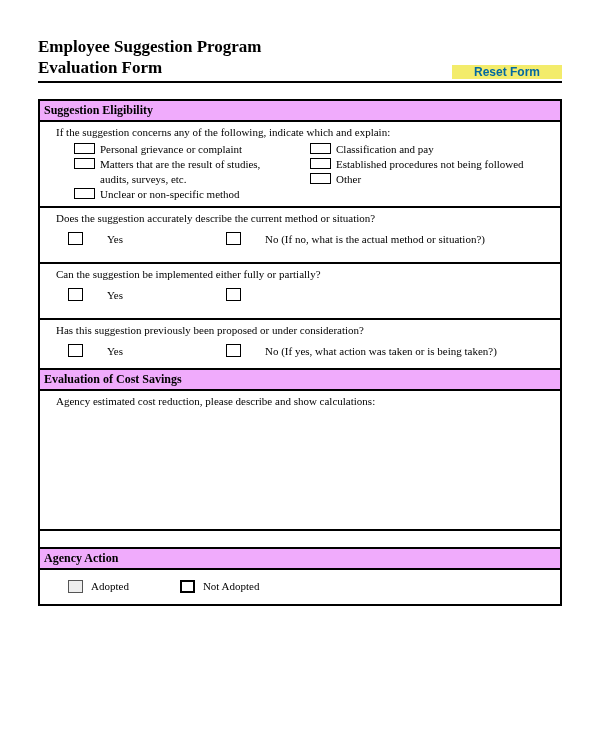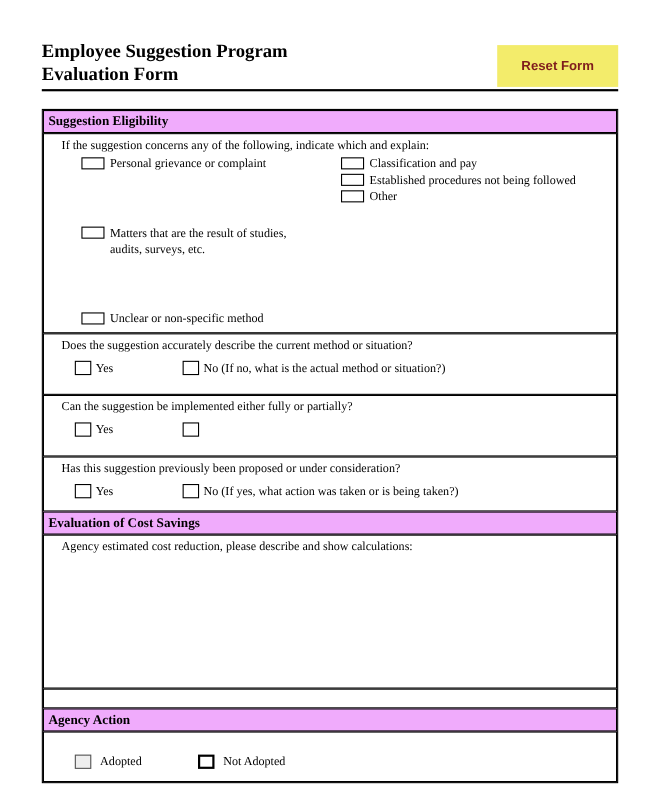--- a/index.html
+++ b/index.html
@@ -22,25 +22,25 @@
     }
     .title {
       font-size: 17px;
       font-weight: bold;
       line-height: 1.25;
       padding-top: 8px;
     }
     .reset-btn {
       background: #f3ec6b;
       border: none;
-      color: #7f1d1d;
+      color: #0369a1;
       font-family: Arial, sans-serif;
       font-size: 12px;
       font-weight: bold;
-      padding: 12px 22px;
+      padding: 0 22px;
       cursor: pointer;
     }
     .title-underline {
       border-top: 2px solid #000;
       margin-top: 2px;
       margin-bottom: 16px;
       width: 100%;
     }
     .form-table {
       width: 100%;
@@ -96,39 +96,39 @@
       display: inline-block;
       width: 15px;
       height: 13px;
       border: 2px solid #000;
       background: #fff;
       flex-shrink: 0;
     }
     .yesno-row {
       display: flex;
       align-items: center;
-      gap: 4px;
+      gap: 24px;
       margin-top: 6px;
       margin-bottom: 6px;
       margin-left: 12px;
     }
     .yesno-gap {
       width: 55px;
     }
     .question-block {
       min-height: 56px;
     }
     .textarea-block {
       min-height: 140px;
     }
     .agency-row {
       display: flex;
       align-items: center;
       gap: 8px;
-      margin-top: 16px;
+      margin-top: 6px;
       margin-bottom: 6px;
       margin-left: 12px;
     }
     .agency-gap {
       width: 35px;
     }
     .gray-checkbox {
       display: inline-block;
       width: 15px;
       height: 13px;
@@ -149,21 +149,21 @@
 </div>
 <div class="title-underline"></div>
 
 <div class="form-table">
 
   <div class="section-header">Suggestion Eligibility</div>
 
   <div class="cell">
     <div>If the suggestion concerns any of the following, indicate which and explain:</div>
     <div class="options-grid">
-      <div class="options-col" style="margin-left:18px;gap:48px;">
+      <div class="options-col" style="margin-left:18px;">
         <div class="option-item">
           <span class="checkbox"></span>
           <span>Personal grievance or complaint</span>
         </div>
         <div class="option-item">
           <span class="checkbox"></span>
           <span style="max-width:180px;">Matters that are the result of studies, audits, surveys, etc.</span>
         </div>
         <div class="option-item">
           <span class="checkbox"></span>

